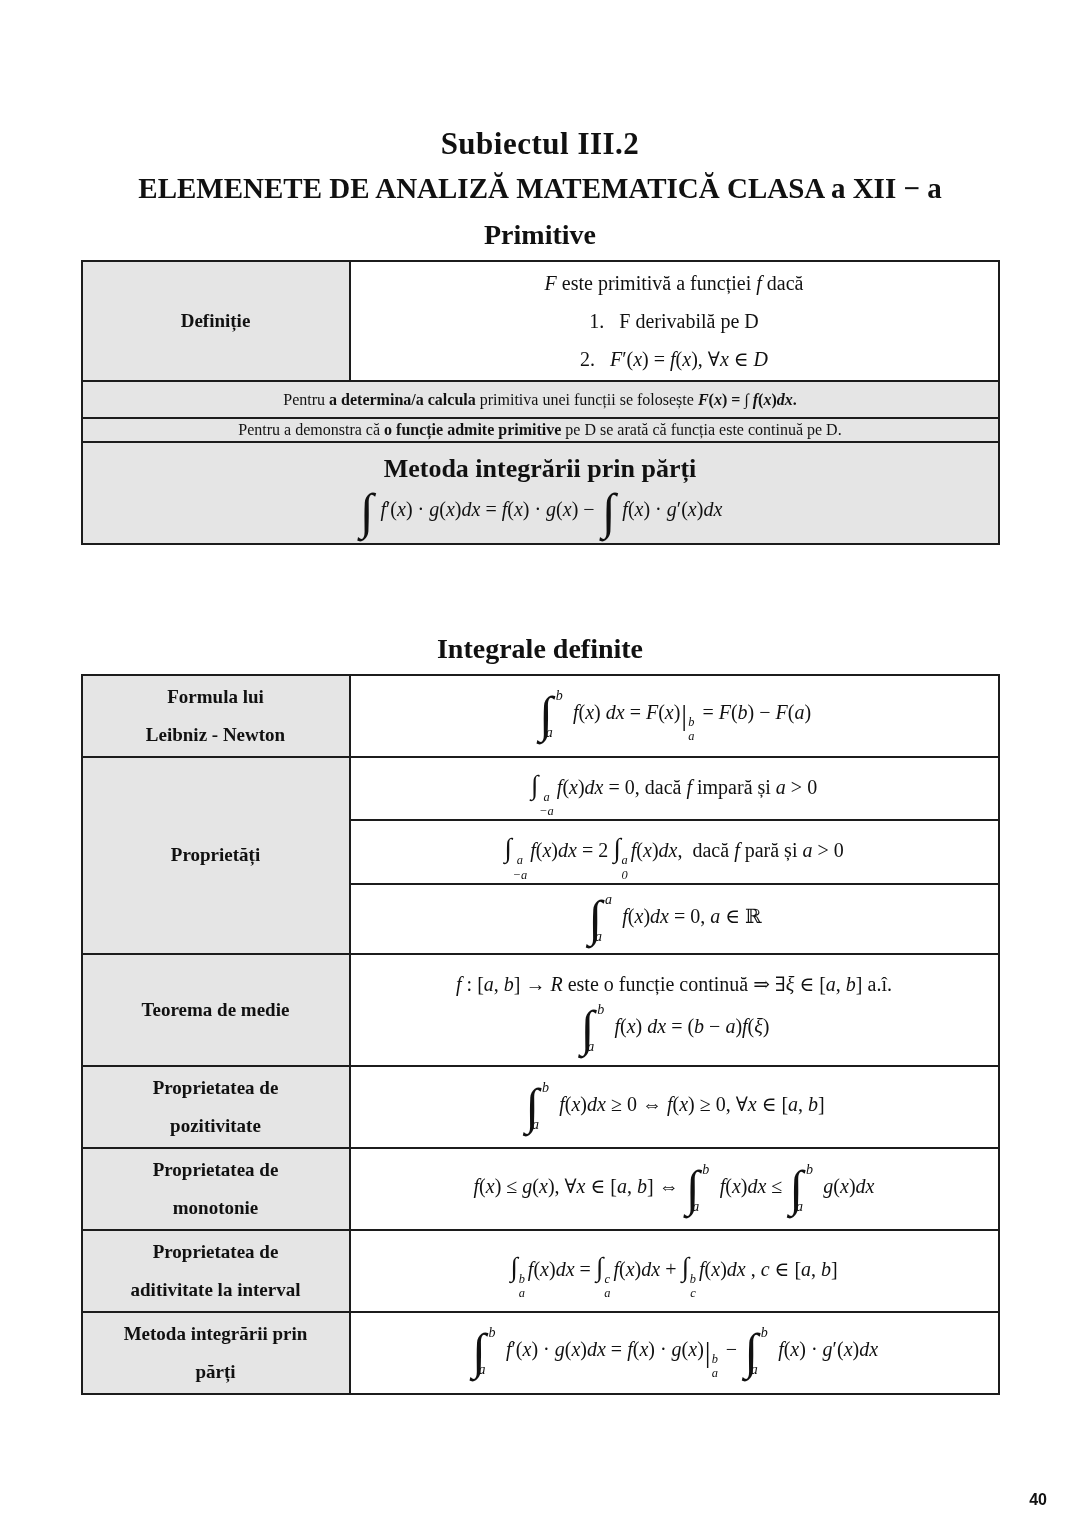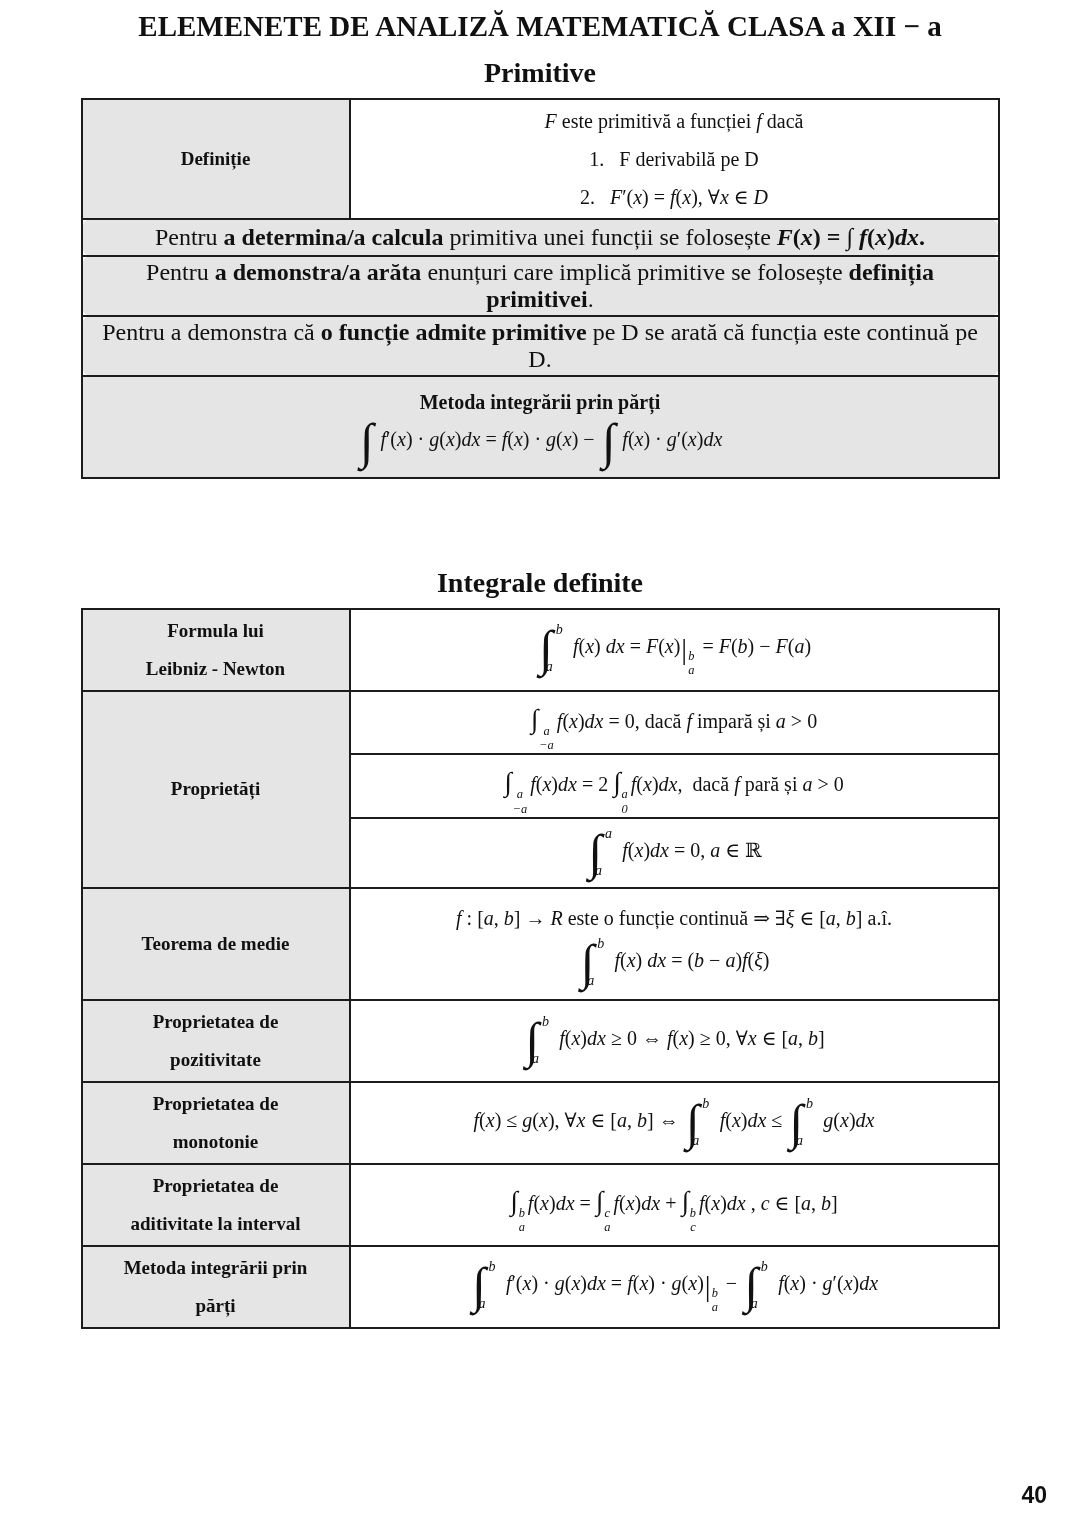--- a/index.html
+++ b/index.html
@@ -13,44 +13,45 @@
   .section-heading { margin:14px 0 0 0; text-align:center; font-size:28px; font-weight:bold; }
   .gap-heading { margin-top:88px; }
 
   table.tbl { border-collapse:collapse; margin:9px auto 0 auto; width:917px; table-layout:fixed; }
   table.tbl td { border:2px solid #1c1c1c; text-align:center; vertical-align:middle; padding:2px 8px; }
   col.c1 { width:268px; } col.c2 { width:649px; }
 
   td.shade { background:#e5e5e5; }
   td.lbl  { font-weight:bold; font-size:19px; line-height:2.0; }
   .fcell  { font-size:20px; line-height:1.9; }
-  .rule   { font-size:24px;border-radius:9px; }
-  .parts-title { font-weight:bold; font-size:20px; margin:4px 0 2px 0; }
+  .rule   { font-size:16px; }
+  .parts-title { font-weight:bold; font-size:26px; margin:4px 0 2px 0; }
 
   
   .fcell i, .rule i { font-style:italic; }
   .I { display:inline-flex; align-items:center; vertical-align:middle; margin:0 2px; font-style:normal; }
   .I .s { font-size:2.5em; line-height:1.02; font-style:normal; font-weight:normal; }
   .I .L { position:relative; align-self:stretch; width:0.95em; font-size:0.70em; font-style:italic; line-height:1; }
   .I .L .u { position:absolute; top:0px;  left:3px;  }
   .I .L .d { position:absolute; bottom:0px; left:-7px; }
   .ii { font-size:1.35em; font-style:normal; }
   .S { display:inline-flex; flex-direction:column; justify-content:space-between;
        font-size:0.62em; line-height:1; height:2.15em; vertical-align:-0.55em;
        font-style:italic; margin:0 3px 0 1px; }
   .bar { font-size:1.45em; font-style:normal; vertical-align:-0.22em; margin-left:1px; }
 
   .pageno { position:absolute; right:33px; bottom:18px; font-family:"Liberation Sans","DejaVu Sans",sans-serif;
-            font-weight:bold; font-size:23px; color:#111; }
+            font-weight:bold; font-size:16px; color:#111; }
 </style>
 </head>
 <body>
 
 <div class="page">
 
+  <div class="title">Subiectul III.2</div>
   <div class="subtitle">ELEMENETE DE ANALIZĂ MATEMATICĂ CLASA a XII − a</div>
 
   <div class="section-heading">Primitive</div>
 
   <table class="tbl">
     <colgroup>
         <col class="c1">
         <col class="c2">
       </colgroup>
     <tbody>
@@ -58,23 +59,20 @@
         <td class="shade lbl">Definiție</td>
         <td class="fcell">
           <div><i>F</i> este primitivă a funcției <i>f</i> dacă</div>
           <div>1.&nbsp;&nbsp;&nbsp;F derivabilă pe D</div>
           <div>2.&nbsp;&nbsp;&nbsp;<i>F</i>′(<i>x</i>) = <i>f</i>(<i>x</i>), ∀<i>x</i> ∈ <i>D</i></div>
         </td>
       </tr>
       <tr style="height:37px">
         <td colspan="2" class="shade rule">Pentru <b>a determina/a calcula</b> primitiva unei funcții se folosește <b><i>F</i>(<i>x</i>) = ∫ <i>f</i>(<i>x</i>)<i>dx</i>.</b></td>
       </tr>
-      <tr style="height:38px">
-        <td colspan="2" class="shade rule">Pentru <b>a demonstra/a arăta</b> enunțuri care implică primitive se folosește <b>definiția primitivei</b>.</td>
-      </tr>
       <tr style="height:20px">
         <td colspan="2" class="shade rule">Pentru a demonstra că <b>o funcție admite primitive</b> pe D se arată că funcția este continuă pe D.</td>
       </tr>
       <tr style="height:102px">
         <td colspan="2" class="shade">
           <div class="parts-title">Metoda integrării prin părți</div>
           <div class="fcell"><span class="I">
                 <span class="s">∫</span>
               </span> <i>f</i>′(<i>x</i>) · <i>g</i>(<i>x</i>)<i>dx</i> = <i>f</i>(<i>x</i>) · <i>g</i>(<i>x</i>) − <span class="I">
                 <span class="s">∫</span>

